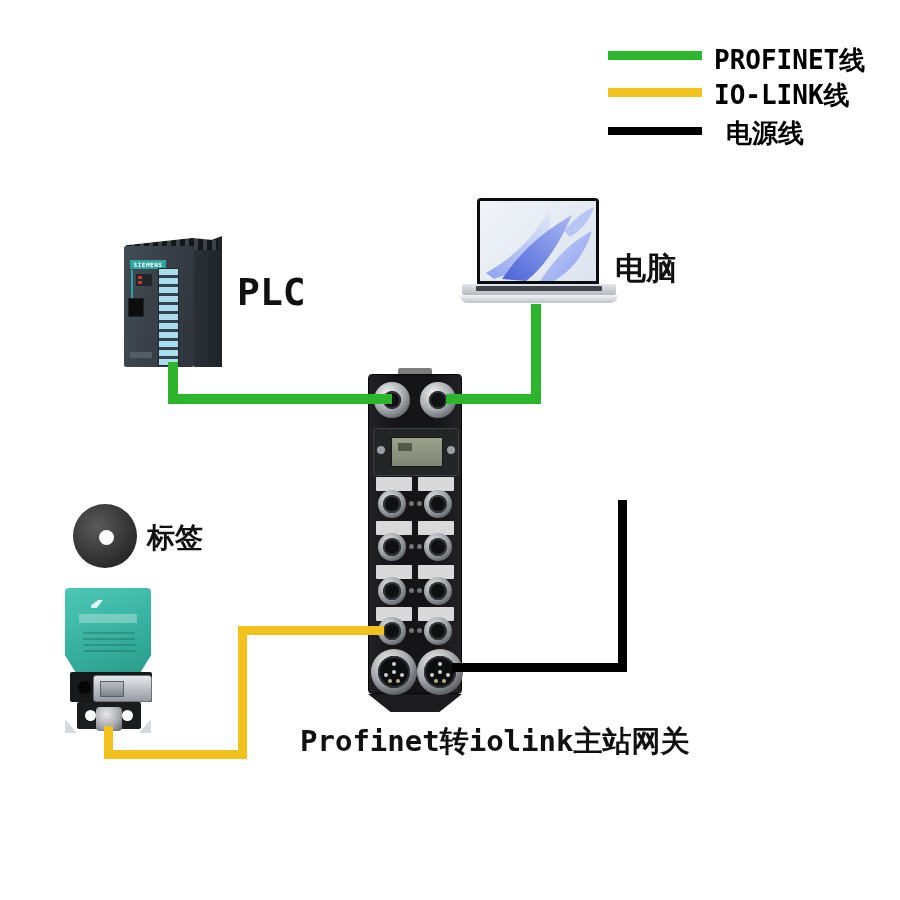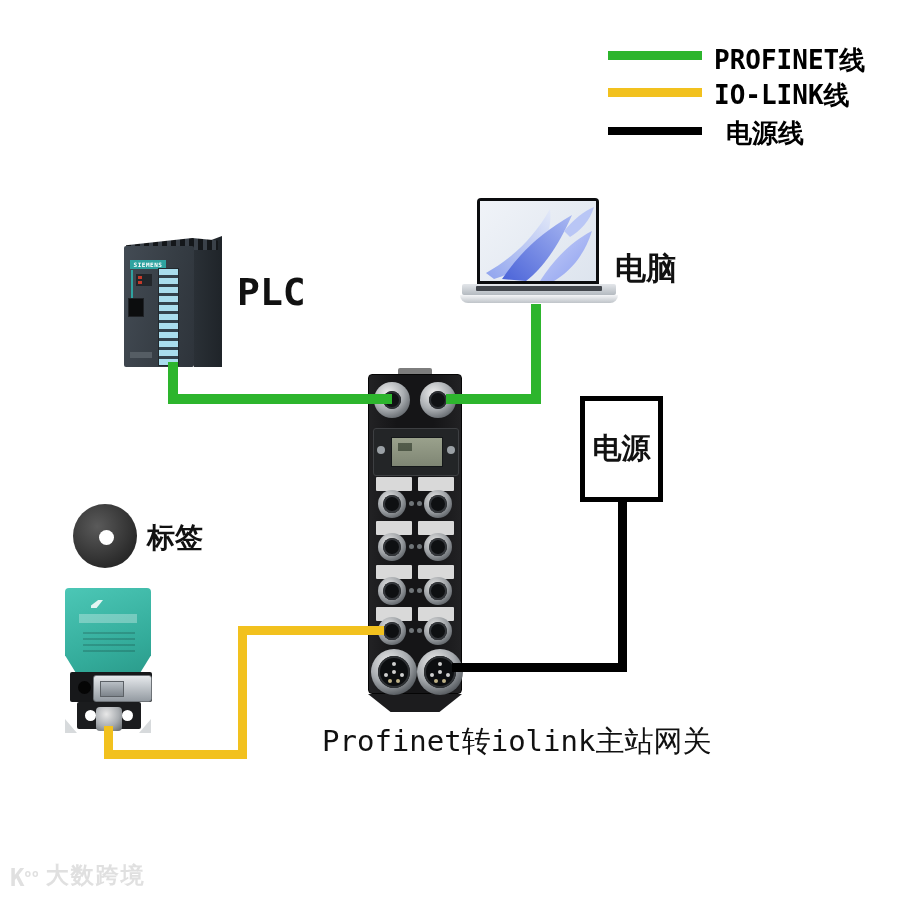--- a/index.html
+++ b/index.html
@@ -166,23 +166,20 @@
         </svg>
       </div>
     </div>
     <div class="deck">
       <div class="kbd"></div>
     </div>
     <div class="lip"></div>
   </div>
   <div class="device-label" style="left:615px;top:248px;font-size:31px;">电脑</div>
 
-  <div class="power-box">
-    <span>电源</span>
-  </div>
 
   <div class="gw">
     <div class="tab"></div>
     <div class="body"></div>
     <div class="taper"></div>
     <div class="m12" style="left:6px;top:14px;"></div>
     <div class="m12" style="left:52px;top:14px;"></div>
     <div class="disp">
       <div class="screw l"></div>
       <div class="screw r"></div>
@@ -219,21 +216,21 @@
     <div class="mid-dot" style="left:41px;top:260px;"></div>
     <div class="mid-dot" style="left:49px;top:260px;"></div>
 
     <div class="bigm12" style="left:3px;top:281px;">
         <div class="pins"></div>
       </div>
     <div class="bigm12" style="left:49px;top:281px;">
         <div class="pins"></div>
       </div>
   </div>
-  <div class="device-label" style="left:322px;top:722px;font-size:29px;font-weight:400;">Profinet转iolink主站网关</div>
+  <div class="device-label" style="left:300px;top:722px;font-size:29px;font-weight:700;">Profinet转iolink主站网关</div>
 
   <div class="tag-disc"></div>
   <div class="device-label" style="left:147px;top:519px;font-size:28px;">标签</div>
 
   <div class="reader">
     <div class="corner cl"></div>
     <div class="corner cr"></div>
     <div class="head">
       <div class="logo"></div>
       <div class="label-strip"></div>
@@ -245,18 +242,14 @@
     <div class="clamp">
         <i></i>
       </div>
     <div class="plate2">
       <div class="h l"></div>
       <div class="h r"></div>
     </div>
     <div class="conn"></div>
   </div>
 
-  <div class="watermark">
-    <div class="logo"><span>K</span><sup>oo</sup></div>
-    <div class="name">大数跨境</div>
-  </div>
 
 </div>
 
 </body></html>

